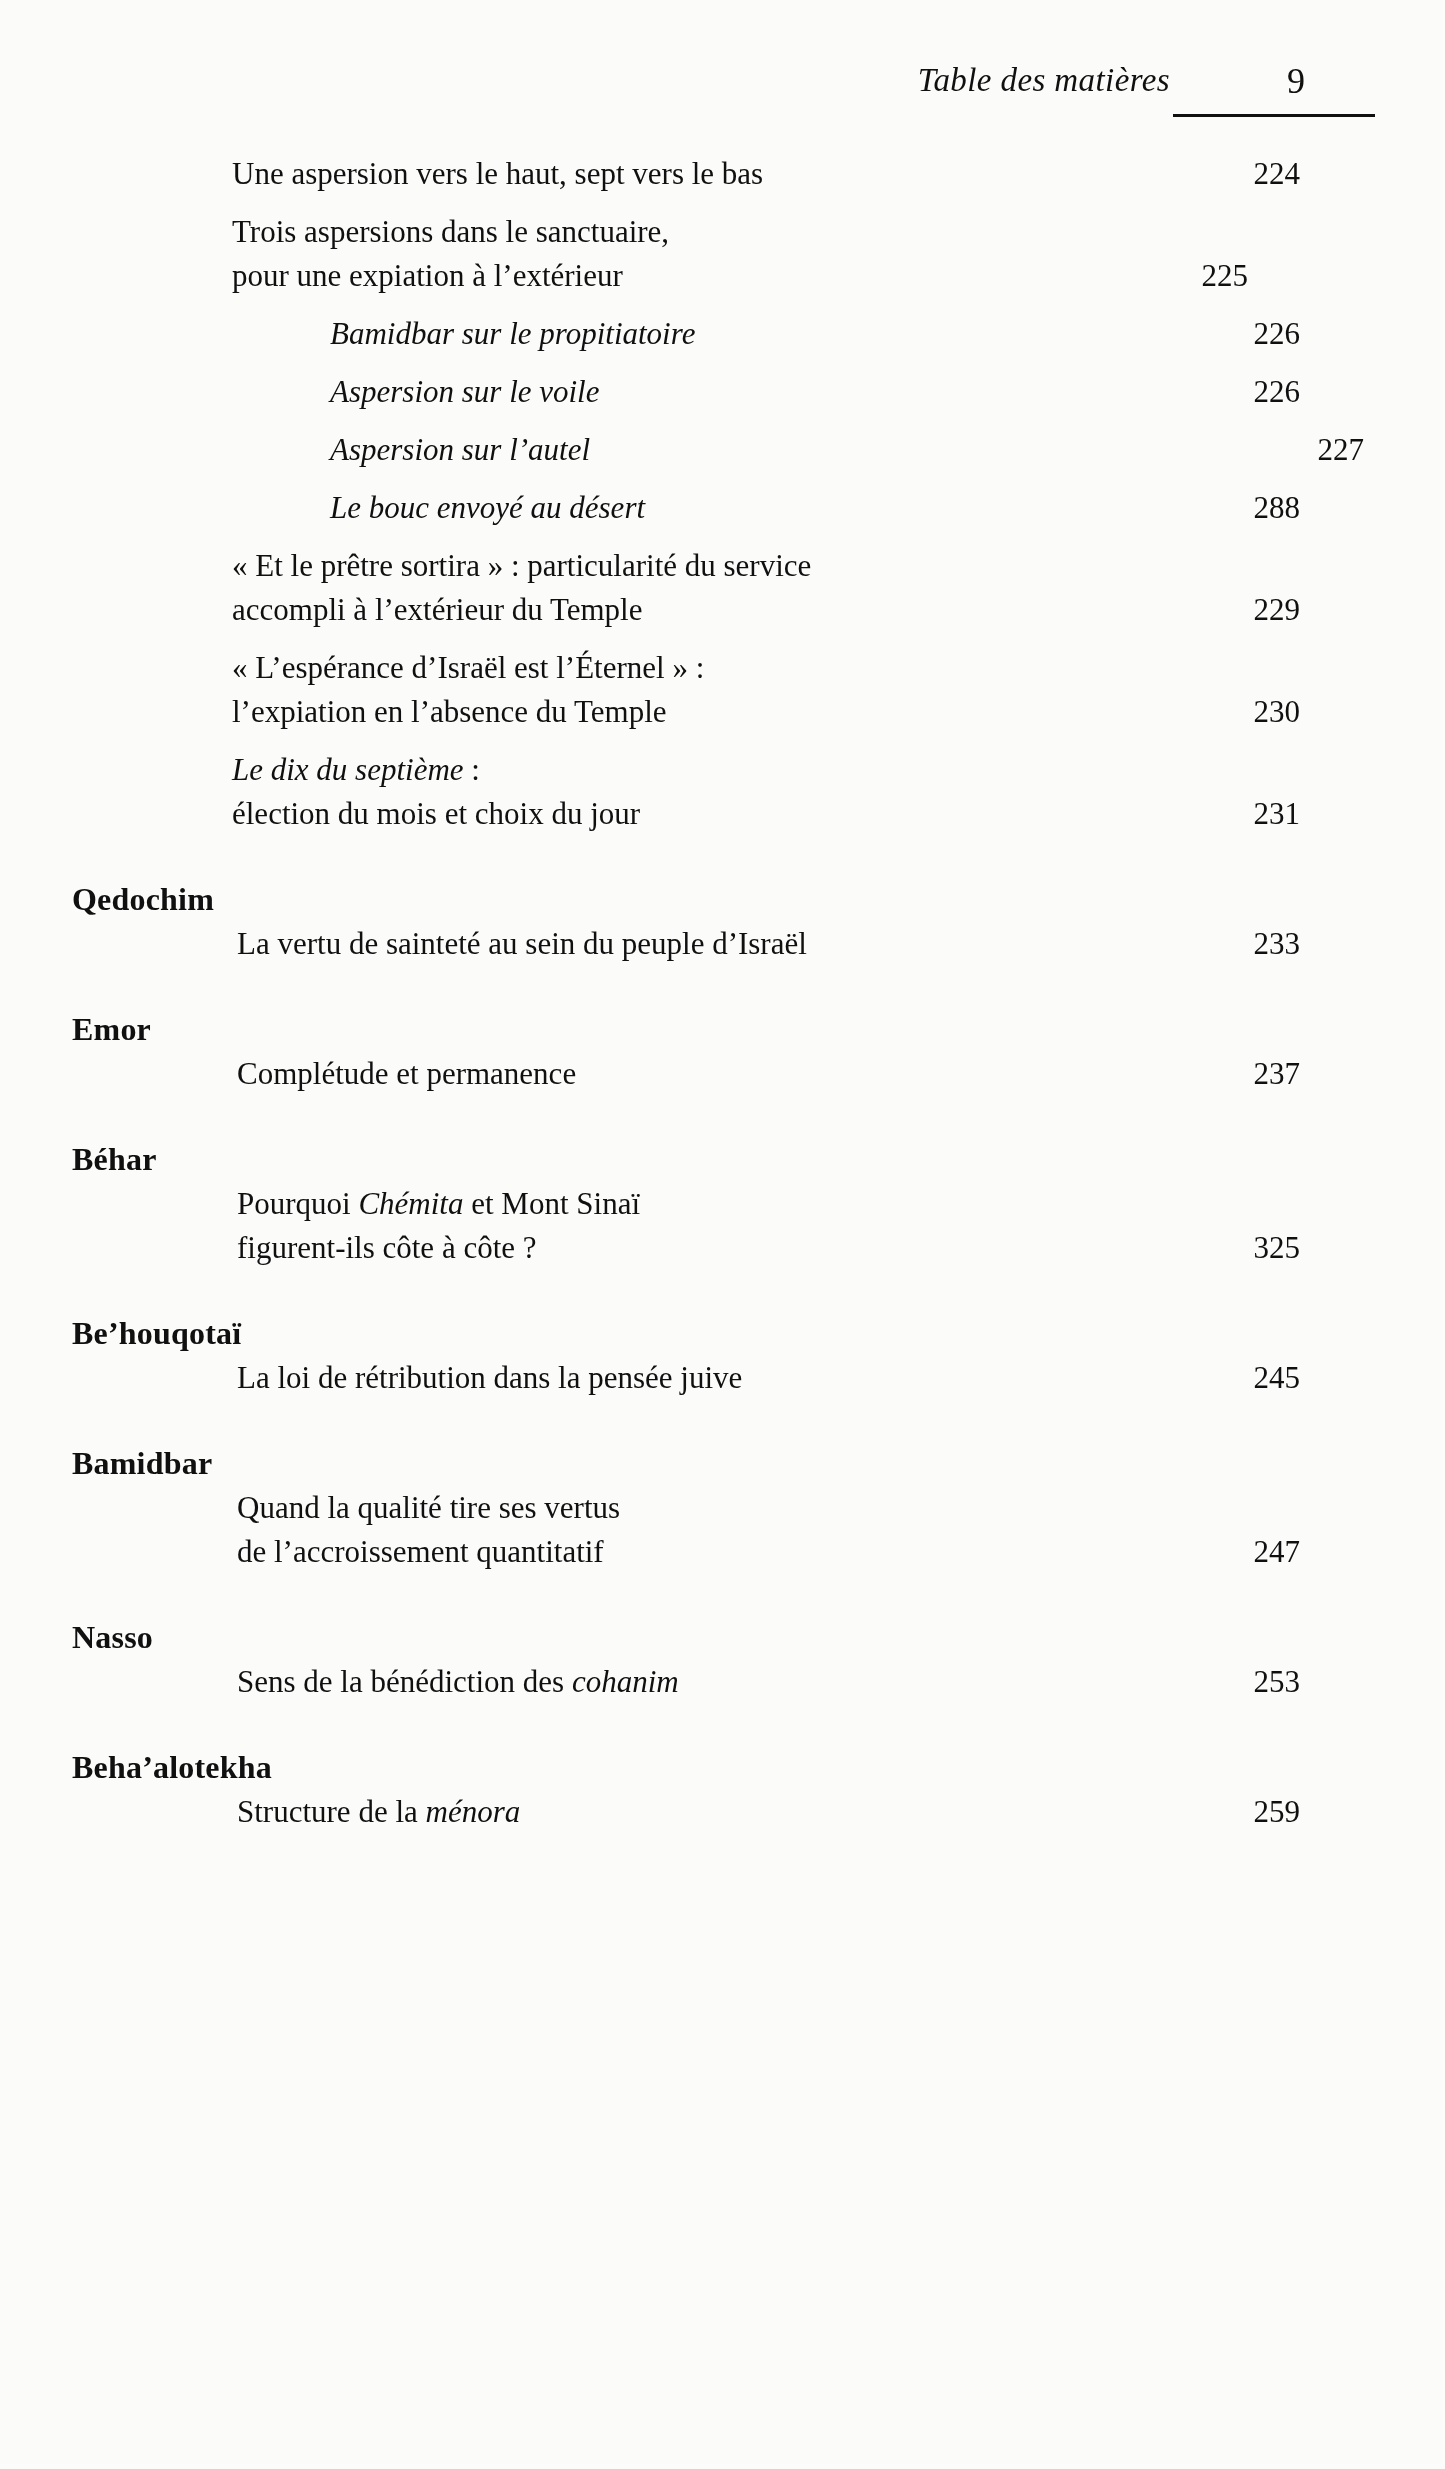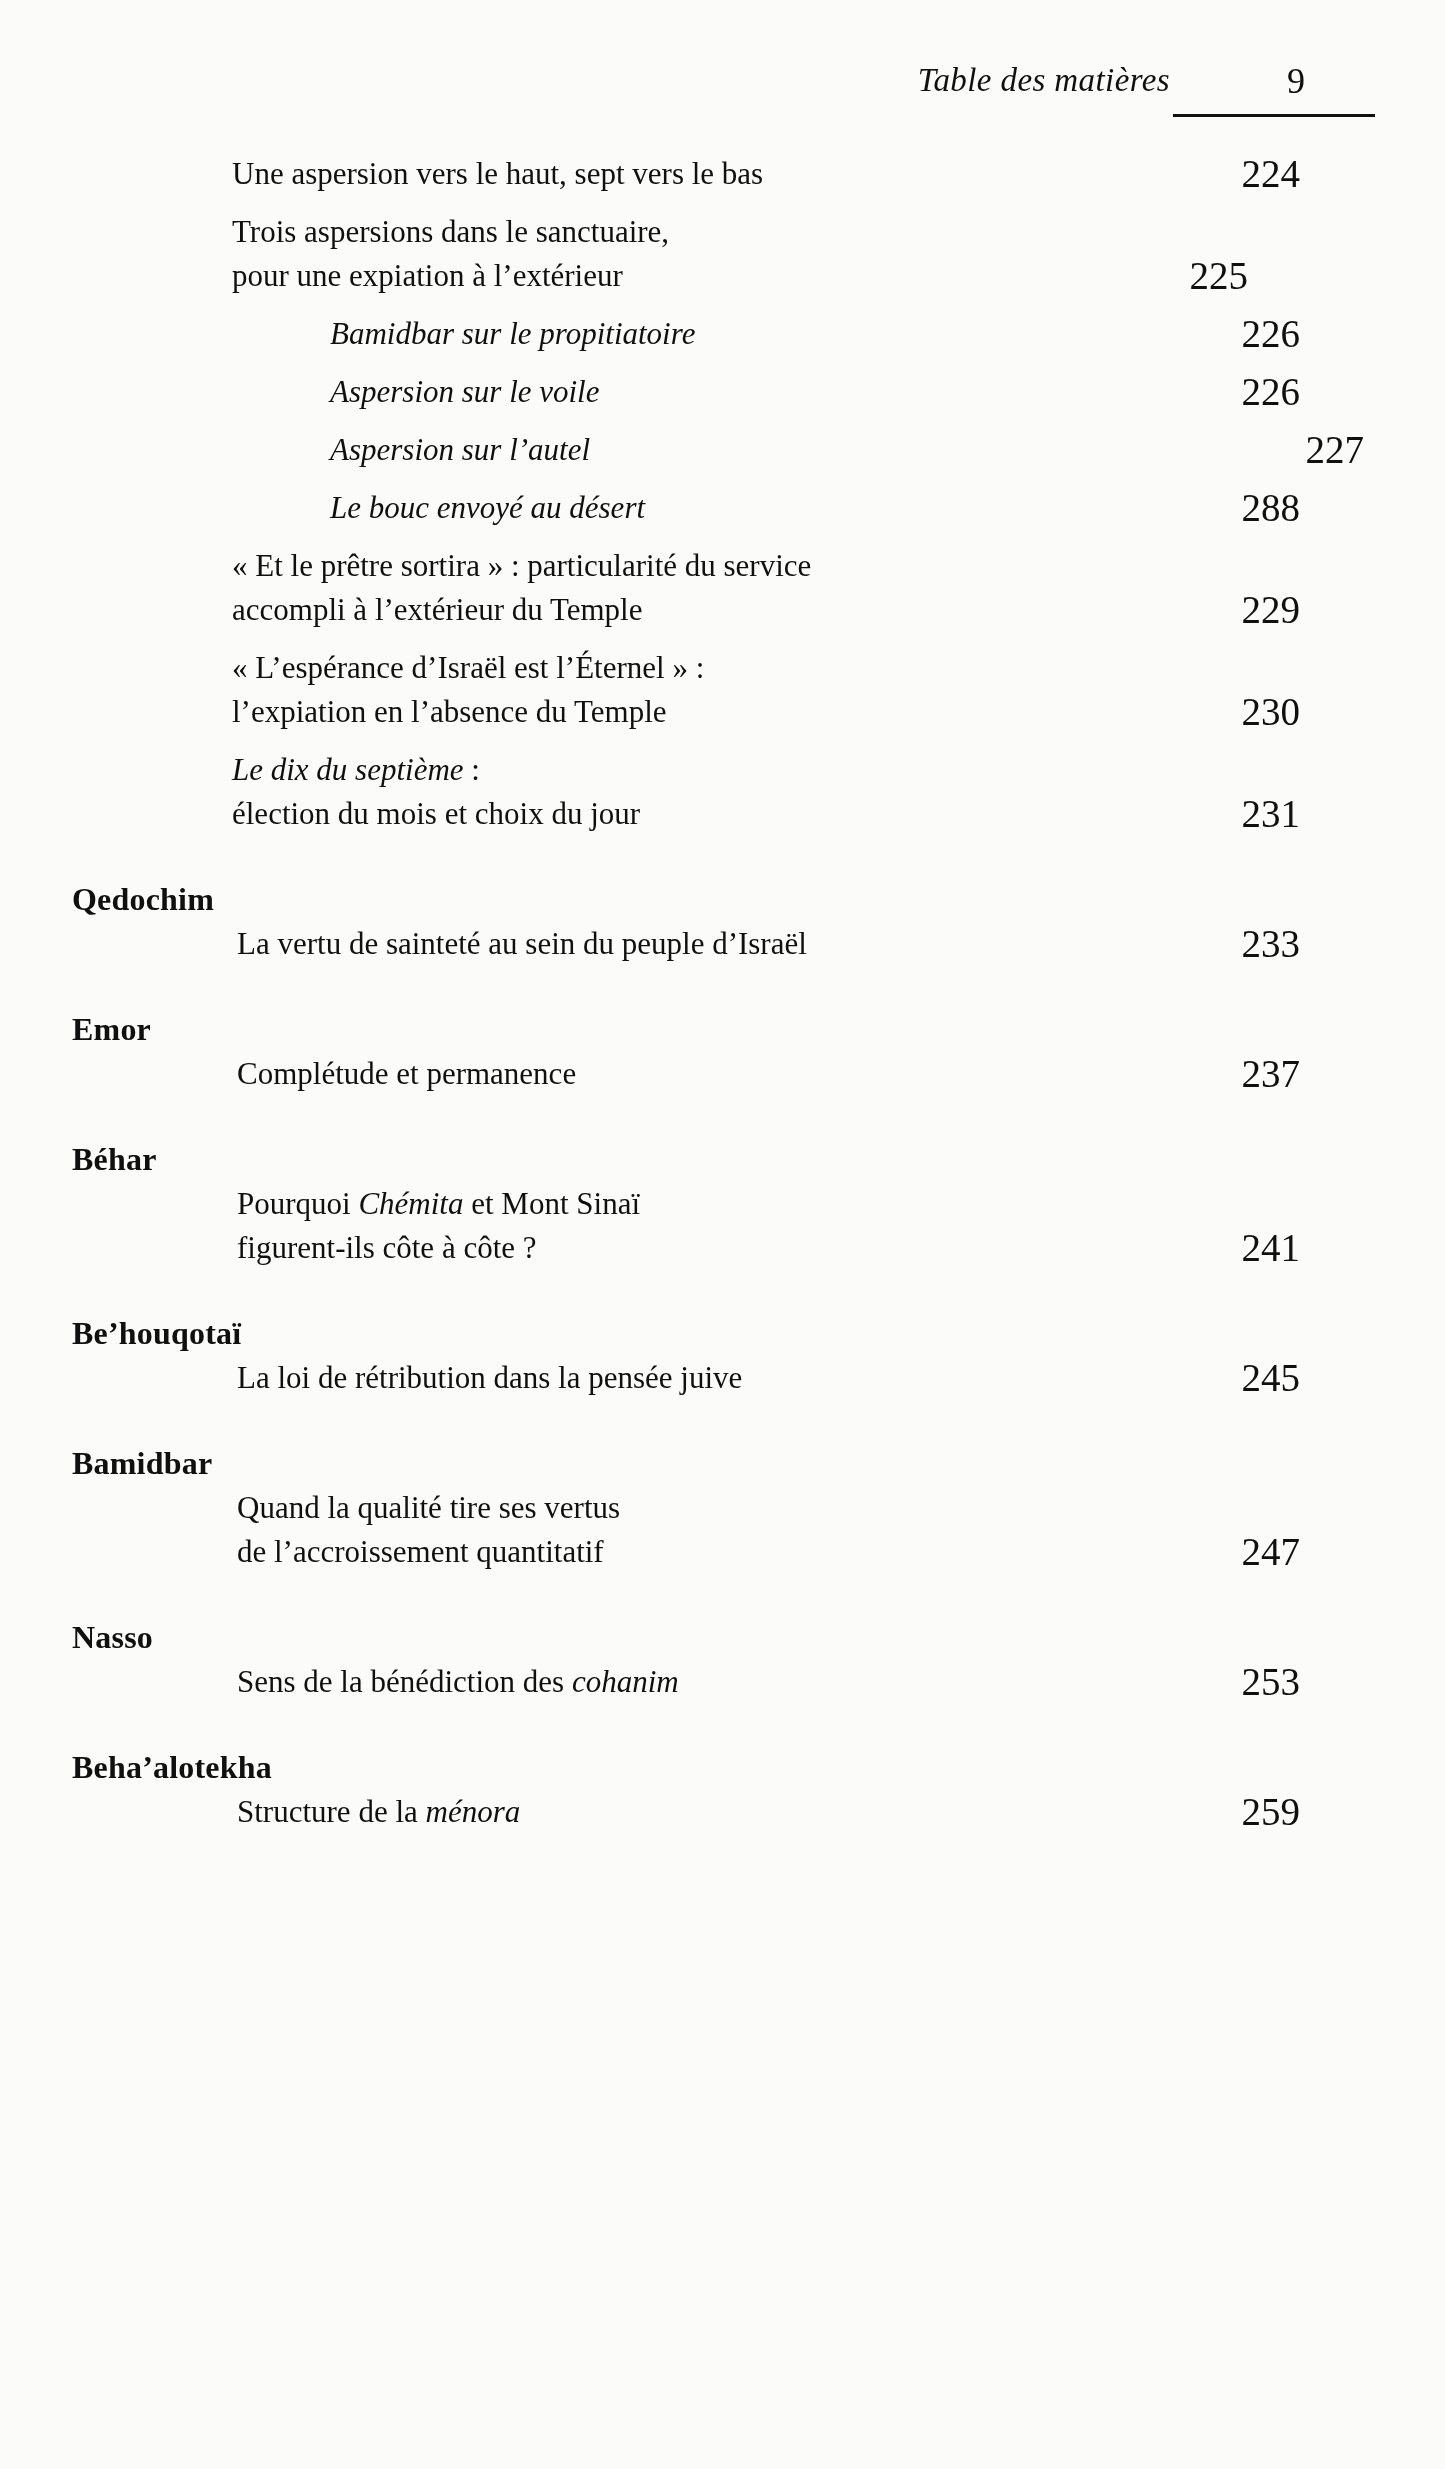--- a/index.html
+++ b/index.html
@@ -67,21 +67,21 @@
     line-height: 44px;
     white-space: nowrap;
   }
   .line .txt {
     display: inline-block;
   }
   .folio {
     position: absolute;
     width: 120px;
     text-align: right;
-    font-size: 39px;
+    font-size: 31px;
     line-height: 44px;
   }
 
   
   .lvl-head   { padding-left: 72px; }
   .lvl-entry  { padding-left: 232px; }
   .lvl-sub    { padding-left: 330px; }
   .lvl-item   { padding-left: 237px; }
 
   
@@ -154,21 +154,21 @@
     </div>
     <div class="gap-lg"></div>
     <div class="line heading lvl-head"><span class="txt">Emor</span></div>
     <div class="entry">
       <div class="line lvl-item"><span class="txt">Complétude et permanence</span><span class="folio" style="left: 1180px;">237</span></div>
     </div>
     <div class="gap-lg"></div>
     <div class="line heading lvl-head"><span class="txt">Béhar</span></div>
     <div class="entry">
       <div class="line lvl-item"><span class="txt">Pourquoi <span class="it">Chémita</span> et Mont Sinaï</span></div>
-      <div class="line lvl-item"><span class="txt">figurent-ils côte à côte ?</span><span class="folio" style="left: 1180px;">241</span></div>
+      <div class="line lvl-item"><span class="txt">figurent-ils côte à côte ?</span><span class="folio" style="left: 1180px;">325</span></div>
     </div>
     <div class="gap-lg"></div>
     <div class="line heading lvl-head"><span class="txt">Be’houqotaï</span></div>
     <div class="entry">
       <div class="line lvl-item"><span class="txt">La loi de rétribution dans la pensée juive</span><span class="folio" style="left: 1180px;">245</span></div>
     </div>
     <div class="gap-lg"></div>
     <div class="line heading lvl-head"><span class="txt">Bamidbar</span></div>
     <div class="entry">
       <div class="line lvl-item"><span class="txt">Quand la qualité tire ses vertus</span></div>

